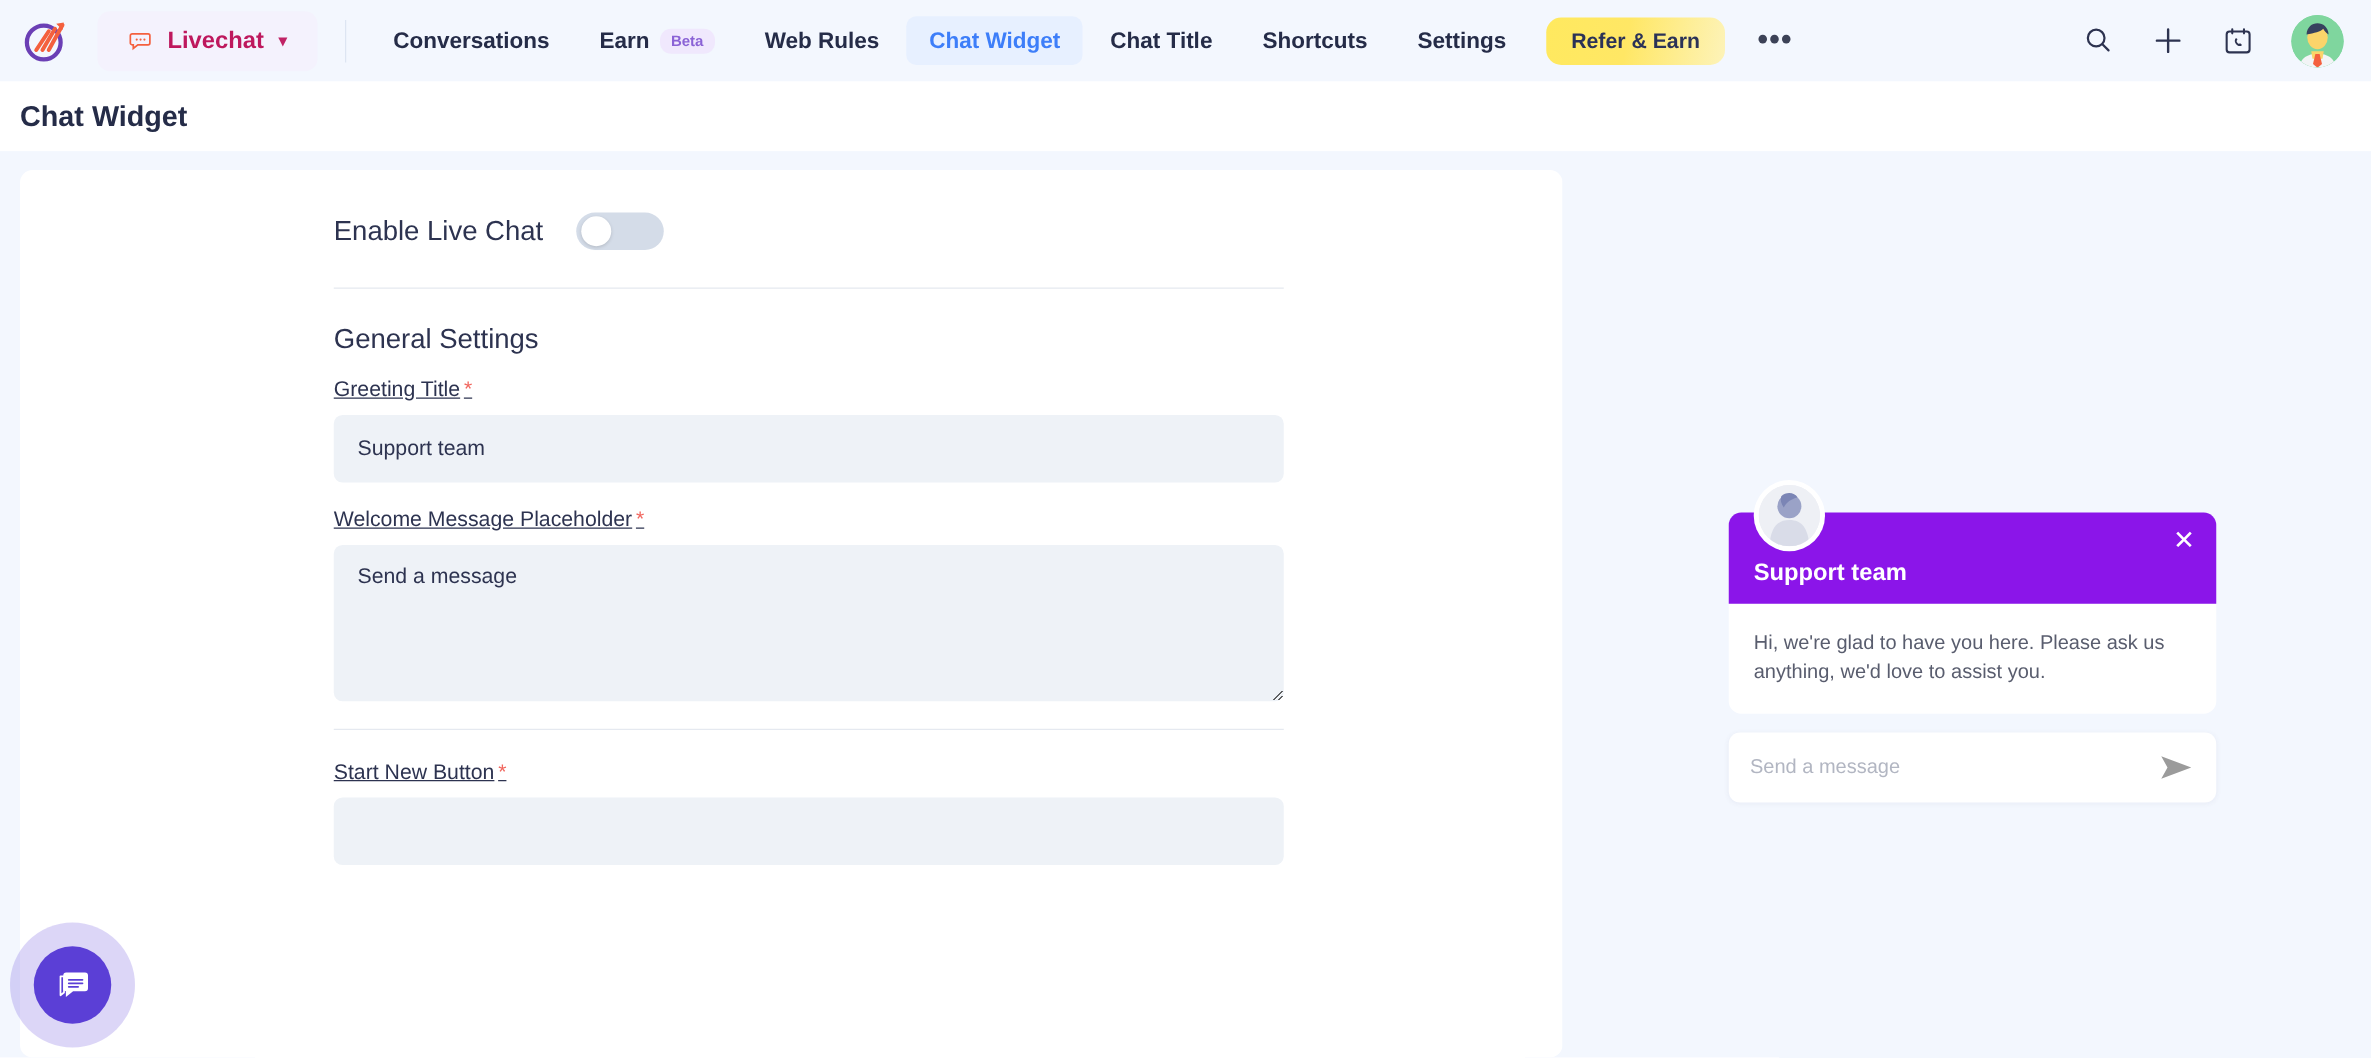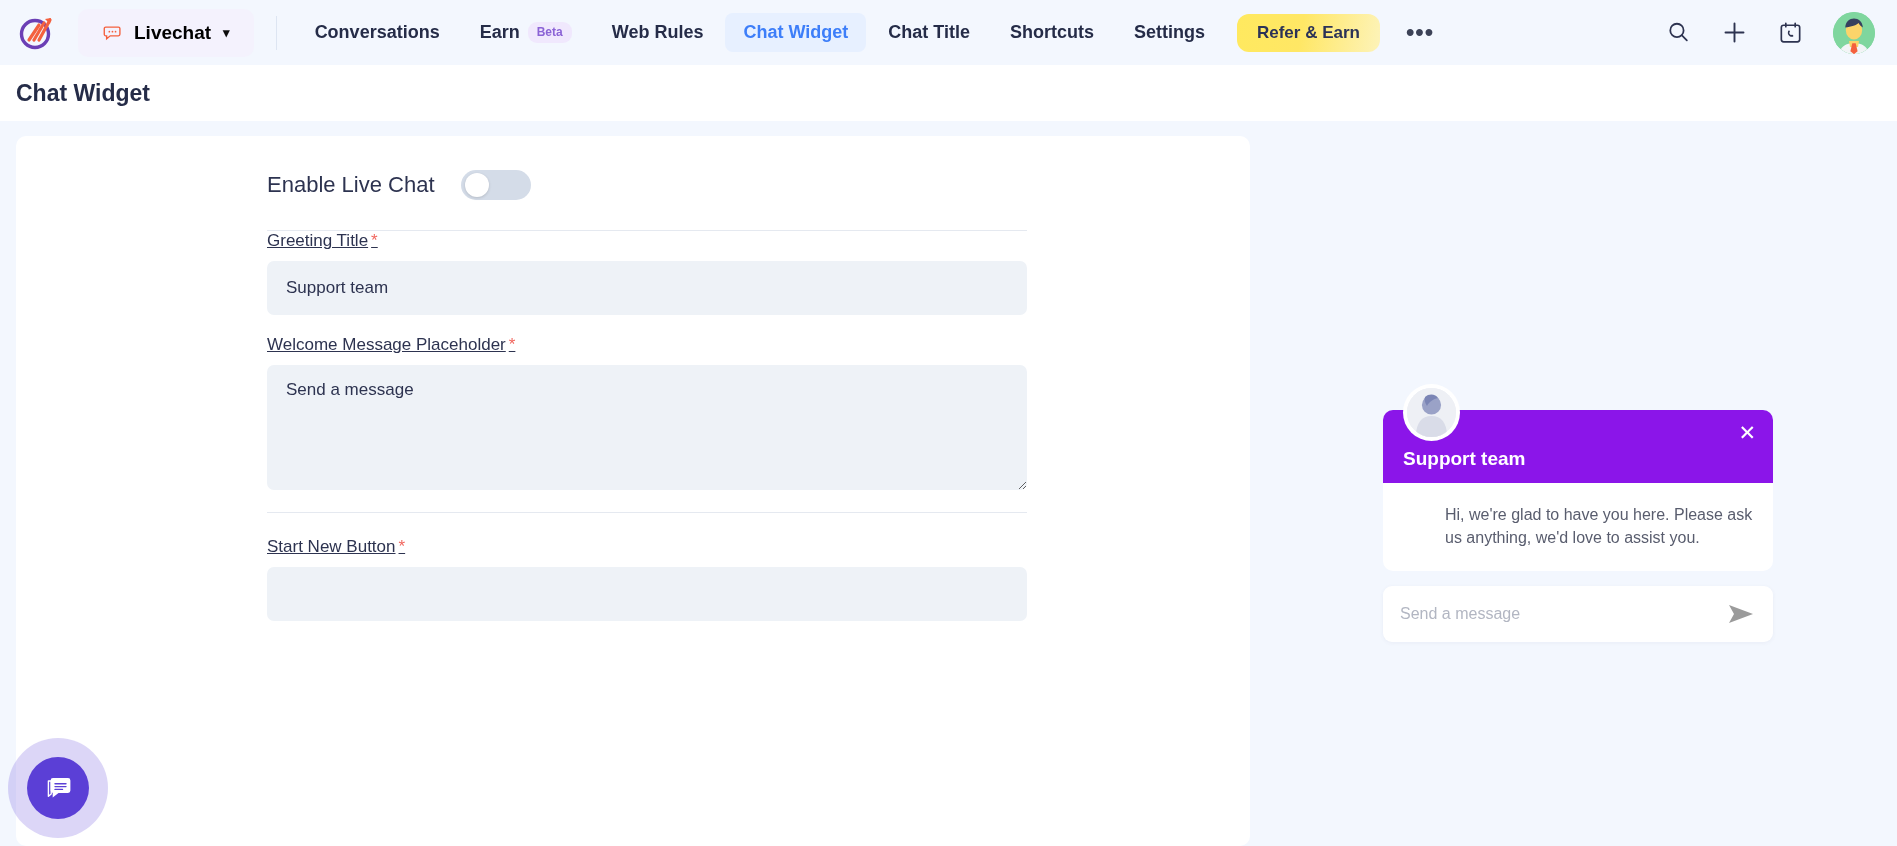--- a/index.html
+++ b/index.html
@@ -27,21 +27,21 @@
   }
   .brand-pill {
     margin-left: 18px;
     height: 48px;
     padding: 0 24px;
     border-radius: 10px;
     background: #f4f2fd;
     display: flex;
     align-items: center;
     gap: 10px;
-    color: #000000;
+    color: #be185d;
     font-size: 19px;
     font-weight: 600;
     cursor: pointer;
     flex: 0 0 auto;
   }
   .brand-pill .caret { font-size: 13px; margin-left: 2px; opacity: .95; }
   .nav-divider {
     width: 1px; height: 34px;
     background: #dde5f2;
     margin: 0 20px 0 22px;
@@ -55,20 +55,21 @@
   }
   .nav-item {
     padding: 9px 18px;
     border-radius: 8px;
     font-size: 18px;
     font-weight: 600;
     color: #252c48;
     white-space: nowrap;
     cursor: pointer;
     display: flex;
+    align-items: center;
     gap: 8px;
   }
   .nav-item.active { color: #3d7ef9; background: #e7f0ff; }
   .beta-badge {
     font-size: 12px;
     font-weight: 600;
     color: #8b63d6;
     background: #f0e8fd;
     border-radius: 9px;
     padding: 4px 9px;
@@ -277,21 +278,20 @@
   }
   .cw-body {
     background: #ffffff;
     border-radius: 0 0 10px 10px;
     padding: 21px 20px 22px 20px;
   }
   .cw-msg {
     font-size: 16px;
     color: #595d6e;
     line-height: 1.42;
-    margin-left: 42px;
   }
   .cw-input-bar {
     margin-top: 15px;
     background: #ffffff;
     border-radius: 9px;
     height: 56px;
     display: flex;
     align-items: center;
     padding: 0 17px;
     box-shadow: 0 1px 4px rgba(60,70,120,.06);
@@ -430,20 +430,21 @@
 
         <div class="enable-row">
           <span class="enable-label">Enable Live Chat</span>
           <div class="toggle">
             <div class="knob"></div>
           </div>
         </div>
 
         <div class="hr"></div>
 
+        <div class="section-title">General Settings</div>
 
         <div class="field">
           <label class="field-label">
             <span>Greeting Title</span><span class="req">*</span>
           </label>
           <input class="text-input" type="text" value="Support team" style="">
         </div>
 
         <div class="field">
           <label class="field-label">

